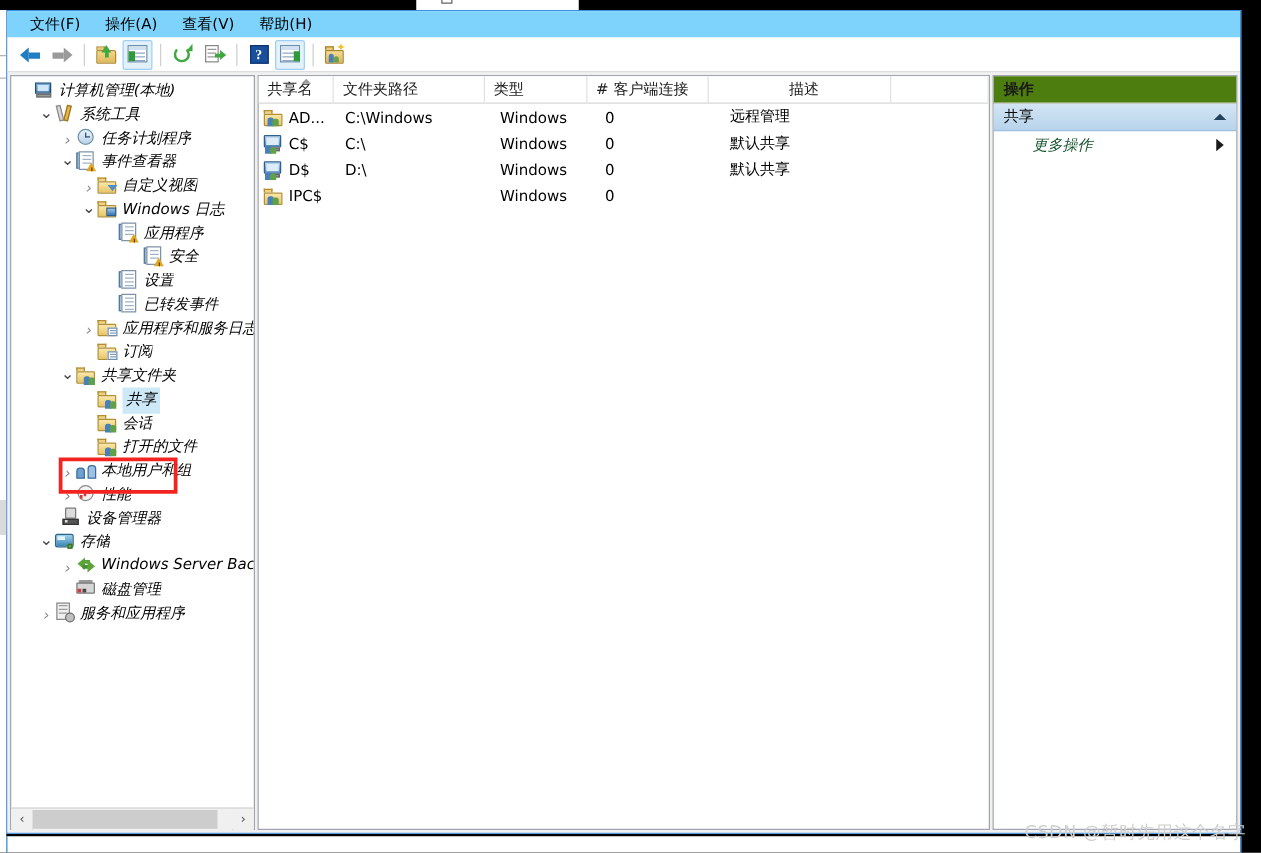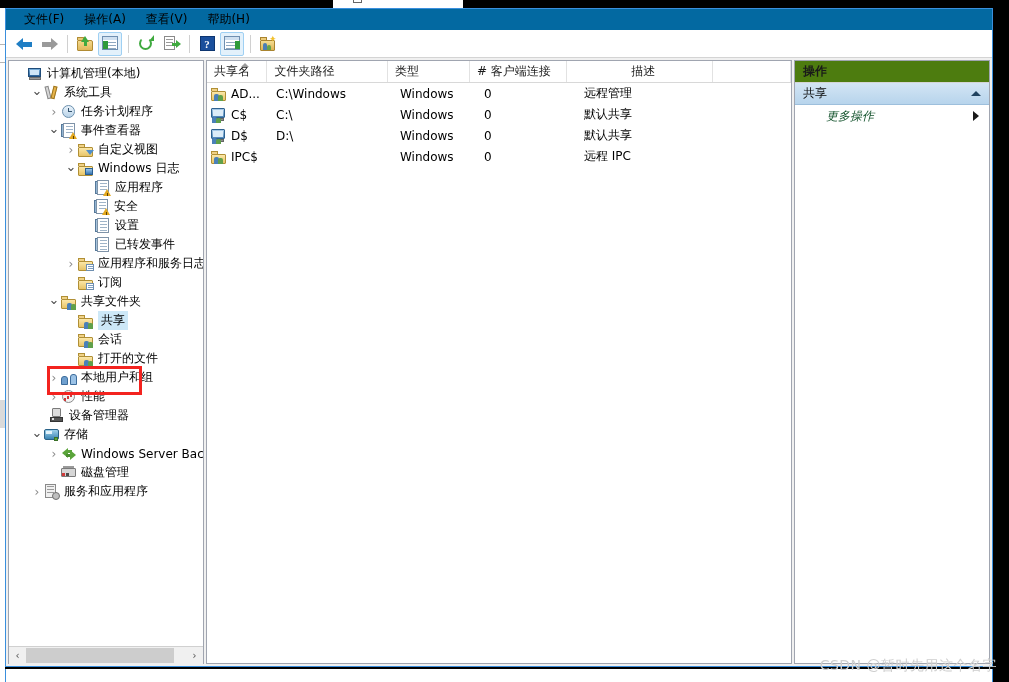--- a/index.html
+++ b/index.html
@@ -65,21 +65,21 @@
     content:""; position:absolute; left:0; top:5px; width:13px; height:1px; background:#000;
   }
   .wb-close:before { transform: rotate(45deg); }
   .wb-close:after  { transform: rotate(-45deg); }
 
   
   #menu-bar {
     height: 21px; flex: 0 0 21px;
     display: flex; align-items: center;
     padding-left: 8px; gap: 0px;
-    background: #0369a1;
+    background: #7dd3fc;
     font-size: 12px; color: #000;
   }
   .menu-item { padding: 1px 10px; cursor: default; white-space: nowrap; }
 
   
   #toolbar {
     height: 28px; flex: 0 0 28px;
     display: flex; align-items: center;
     background: #ffffff;
     border-bottom: 1px solid #d4d4d4;
@@ -157,22 +157,22 @@
   #tree-pane {
     width: 196px; flex: 0 0 196px;
     background: #ffffff;
     border: 1px solid #a0a5b0;
     margin: 2px 0 2px 2px;
     display: flex; flex-direction: column;
     min-height: 0;
   }
   #tree-scroll { flex: 1 1 auto; overflow: hidden; padding-top: 3px; }
   .tnode {
-    height: 19px; display: flex; align-items: center; cursor: default;
-    font-size: 12px; color: #000; white-space: nowrap; position: relative;
+    height: 19px; display: flex; cursor: default;
+    font-size: 12px; color: #000; white-space: nowrap; position: relative; font-style: italic;
   }
   .tnode .chev {
     width: 14px; flex: 0 0 14px; display:flex; align-items:center; justify-content:center;
     color:#8a8a8a; font-size: 9px;
   }
   .tnode .chev.open { color:#4a4a4a; }
   .tnode .tico { width: 16px; height: 16px; flex: 0 0 16px; margin-right: 4px; position: relative; }
   .tnode .tlbl { overflow: hidden; }
   .tnode.sel .tlbl { background: #cde8f7; padding: 1px 3px; margin:-1px 0; }
 
@@ -528,21 +528,21 @@
               <div class="i-evt">
                 <div class="s"></div>
                 <div class="b"></div>
                 <div class="l"></div>
                 <div class="warn"></div>
                 <div class="warn2"></div>
               </div>
             </div>
             <span class="tlbl">应用程序</span>
           </div>
-          <div class="tnode" style="padding-left: 71px;">
+          <div class="tnode" style="padding-left: 92px;">
             <div class="chev"></div>
             <div class="tico">
               <div class="i-evt">
                 <div class="s"></div>
                 <div class="b"></div>
                 <div class="l"></div>
                 <div class="warn"></div>
                 <div class="warn2"></div>
               </div>
             </div>
@@ -837,23 +837,20 @@
             </div>
             <div class="lcell" style="width: 124px;">
               <span></span>
             </div>
             <div class="lcell" style="width: 84px;">
               <span>Windows</span>
             </div>
             <div class="lcell" style="width: 100px;">
               <span>0</span>
             </div>
-            <div class="lcell" style="width: 150px;">
-              <span>远程 IPC</span>
-            </div>
           </div>
         </div>
     </div>
 
     <div id="actions-pane">
       <div id="actions-title">操作</div>
       <div id="actions-section">
         <span>共享</span>
         <span class="caret-up"></span>
       </div>

